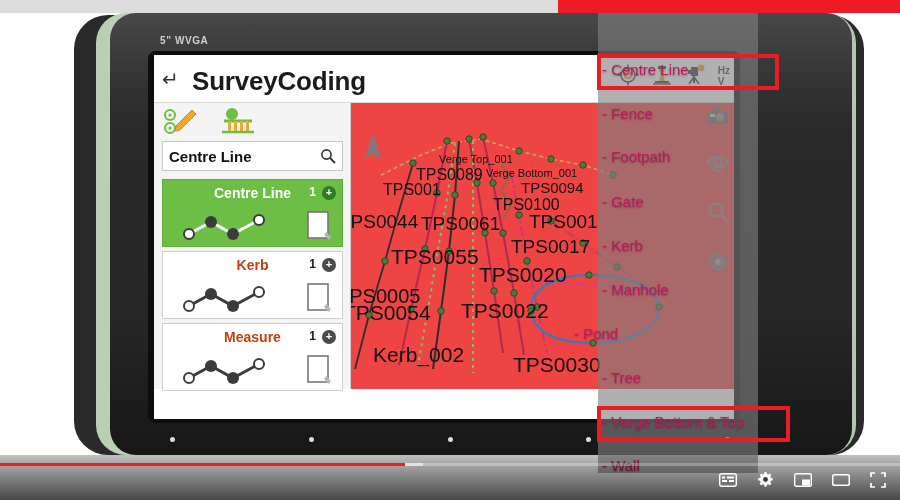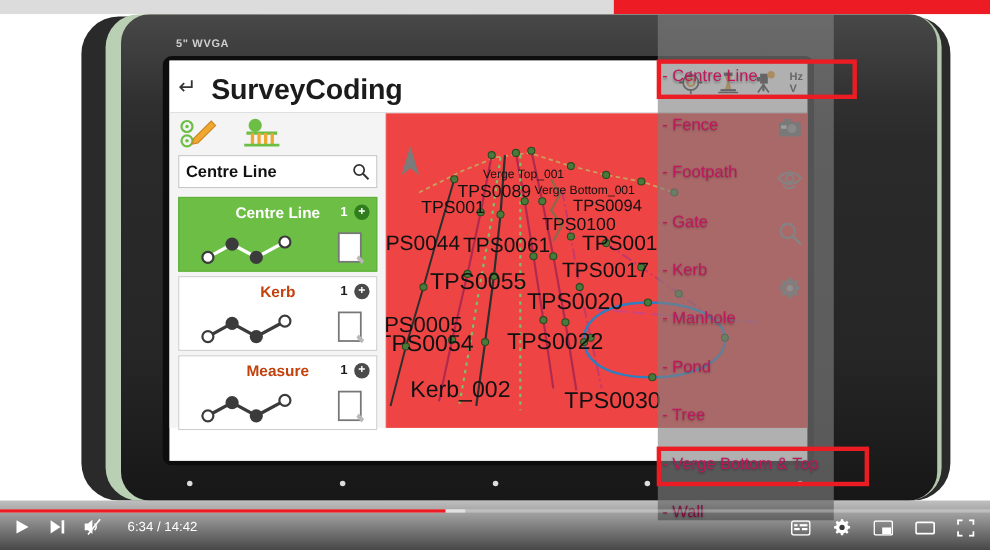--- a/index.html
+++ b/index.html
@@ -360,48 +360,33 @@
 
   <div class="overlay"></div>
   <div id="overlay-items">
       <div class="ov-item" style="left: 602px; top: 61px;">- Centre Line</div>
       <div class="hl-box" style="border-color: rgb(236, 28, 36); left: 597px; top: 54px; width: 182px; height: 36px;"></div>
       <div class="ov-item" style="left: 602px; top: 105px;">- Fence</div>
       <div class="ov-item" style="left: 602px; top: 148px;">- Footpath</div>
       <div class="ov-item" style="left: 602px; top: 193px;">- Gate</div>
       <div class="ov-item" style="left: 602px; top: 237px;">- Kerb</div>
       <div class="ov-item" style="left: 602px; top: 281px;">- Manhole</div>
-      <div class="ov-item" style="left: 602px; top: 325px;">- Pond</div>
+      <div class="ov-item" style="left: 574px; top: 325px;">- Pond</div>
       <div class="ov-item" style="left: 602px; top: 369px;">- Tree</div>
       <div class="ov-item ov-wide" style="left: 602px; top: 413px;">- Verge Bottom &amp; Top</div>
       <div class="hl-box" style="border-color: rgb(236, 28, 36); left: 597px; top: 406px; width: 193px; height: 36px;"></div>
       <div class="ov-item" style="left: 602px; top: 457px;">- Wall</div>
     </div>
 
   <div class="yt">
     <div class="yt-prog">
       <div class="yt-buf" id="yt-buf" style="width: 47%;"></div>
       <div class="yt-play" id="yt-play" style="width: 45%;"></div>
     </div>
 
-    <div class="yt-left">
-      <svg width="16" height="16" viewBox="0 0 16 16">
-        <polygon points="3,2 14,8 3,14" fill="#fff"></polygon>
-      </svg>
-      <svg width="16" height="16" viewBox="0 0 16 16">
-        <polygon points="2,2 11,8 2,14" fill="#fff"></polygon>
-        <rect x="12" y="2" width="2.4" height="12" fill="#fff"></rect>
-      </svg>
-      <svg width="18" height="16" viewBox="0 0 18 16">
-        <polygon points="1,5 4,5 8,1.5 8,14.5 4,11 1,11" fill="#fff"></polygon>
-        <line x1="4" y1="15" x2="15" y2="1" stroke="#fff" stroke-width="1.5"></line>
-        <path d="M10 5 C12 7, 12 9, 10 11" fill="none" stroke="#fff" stroke-width="1.3"></path>
-      </svg>
-      <span class="yt-time">6:34 / 14:42</span>
-    </div>
 
     <div class="yt-right">
       <svg width="18" height="14" viewBox="0 0 18 14">
         <rect x="0.7" y="0.7" width="16.6" height="12.6" rx="2" fill="none" stroke="#fff" stroke-width="1.4"></rect>
         <rect x="3" y="7" width="5" height="2" fill="#fff"></rect>
         <rect x="10" y="7" width="5" height="2" fill="#fff"></rect>
         <rect x="3" y="3.5" width="3" height="2" fill="#fff"></rect>
         <rect x="8" y="3.5" width="7" height="2" fill="#fff"></rect>
       </svg>
       <svg width="17" height="17" viewBox="0 0 24 24">

